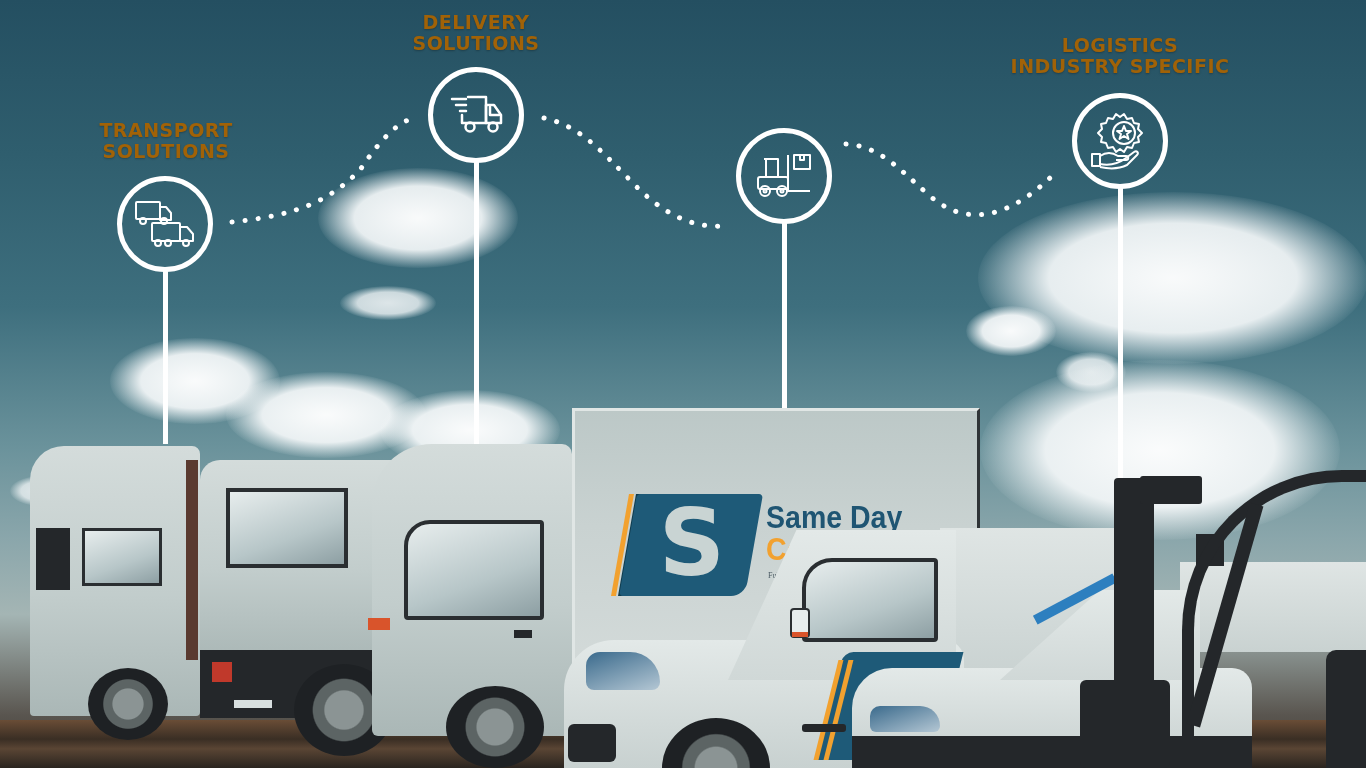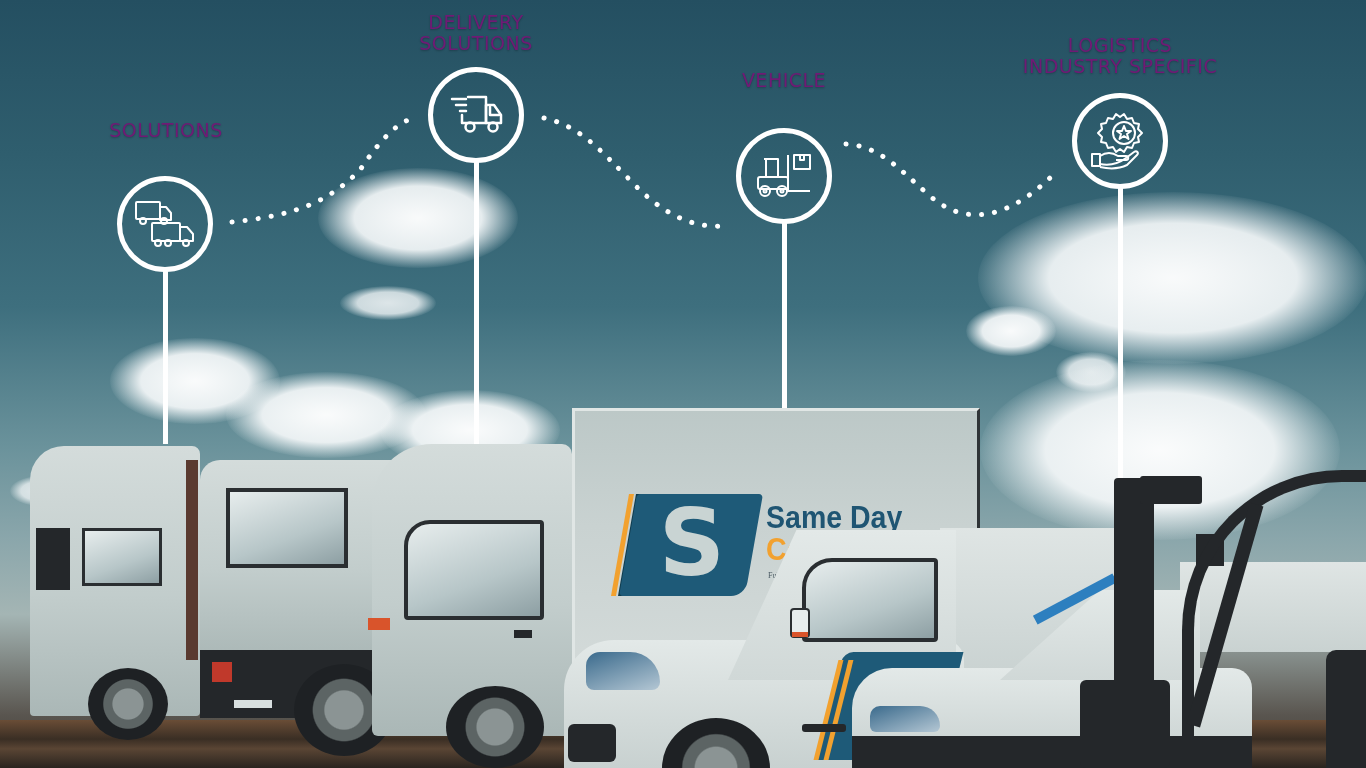--- a/index.html
+++ b/index.html
@@ -13,22 +13,22 @@
 
   
   .cloud { position: absolute; border-radius: 50%; background: radial-gradient(ellipse at center, rgba(255,255,255,0.97) 0%, rgba(245,248,249,0.92) 45%, rgba(230,238,240,0.0) 72%); }
 
   
   svg.overlay { position: absolute; left: 0; top: 0; width: 1366px; height: 768px; }
 
   
   .stop-label {
     position: absolute;
-    color: #701a75;
-    font-weight: 400;
+    color: #a16207;
+    font-weight: 700;
     font-size: 19px;
     line-height: 21px;
     text-align: center;
     letter-spacing: 0.5px;
     text-transform: uppercase;
     text-shadow: 0 1px 2px rgba(0,0,0,0.25);
     white-space: nowrap;
   }
   .stop-label span { display: block; }
 
@@ -183,20 +183,21 @@
     <div class="veh dark" style="left:1114px;top:478px;width:40px;height:290px;border-radius:4px;"></div>
     <div class="veh dark" style="left:1140px;top:476px;width:62px;height:28px;border-radius:3px;"></div>
     <div class="veh dark" style="left:1196px;top:534px;width:28px;height:32px;"></div>
     <div class="veh" style="left:1182px;top:470px;width:200px;height:300px;border:12px solid #24272a;border-right:none;border-bottom:none;border-radius:160px 0 0 0;"></div>
     <div class="veh" style="left:1218px;top:500px;width:14px;height:230px;background:#24272a;transform:rotate(16deg);"></div>
     <div class="veh dark" style="left:1080px;top:680px;width:90px;height:88px;border-radius:6px;"></div>
     <div class="veh dark" style="left:1326px;top:650px;width:40px;height:118px;border-radius:10px 0 0 0;"></div>
   </div>
 
   <div class="stop-label" style="left:66px;top:120px;width:200px;">
+    <span>TRANSPORT</span>
     <span>SOLUTIONS</span>
   </div>
   <div class="pin-circle" style="left:117px;top:176px;">
     <svg width="62" height="50" viewBox="0 0 62 50" fill="none" stroke="#fff" stroke-width="2" stroke-linejoin="round">
       <rect x="2" y="3" width="24" height="17" rx="1"></rect>
       <path d="M26 8 h6 l5 6 v7 h-11z"></path>
       <circle cx="9" cy="22" r="3"></circle>
         <circle cx="30" cy="22" r="3"></circle>
       <rect x="18" y="24" width="28" height="18" rx="1"></rect>
       <path d="M46 28 h7 l6 7 v7 h-13z"></path>
@@ -215,21 +216,20 @@
       <path d="M4 6 h14 M8 12 h10 M12 18 h6"></path>
       <path d="M20 4 h18 v26 h-24 v-8"></path>
       <path d="M38 12 h8 l7 10 v8 h-15z"></path>
       <path d="M42 14 v8 h9"></path>
       <circle cx="22" cy="34" r="4.5"></circle>
         <circle cx="45" cy="34" r="4.5"></circle>
     </svg>
   </div>
 
   <div class="stop-label" style="left:684px;top:70px;width:200px;">
-    <span>VEHICLE</span>
   </div>
   <div class="pin-circle" style="left:736px;top:128px;">
     <svg width="60" height="50" viewBox="0 0 60 50" fill="none" stroke="#fff" stroke-width="2" stroke-linejoin="round">
       <path d="M10 8 h14 v18"></path>
       <path d="M12 8 v18"></path>
       <rect x="4" y="26" width="30" height="12" rx="2"></rect>
       <path d="M34 4 v36 h4"></path>
       <path d="M38 40 h18"></path>
       <rect x="40" y="4" width="16" height="14"></rect>
       <path d="M46 4 v5 h4 v-5"></path>

